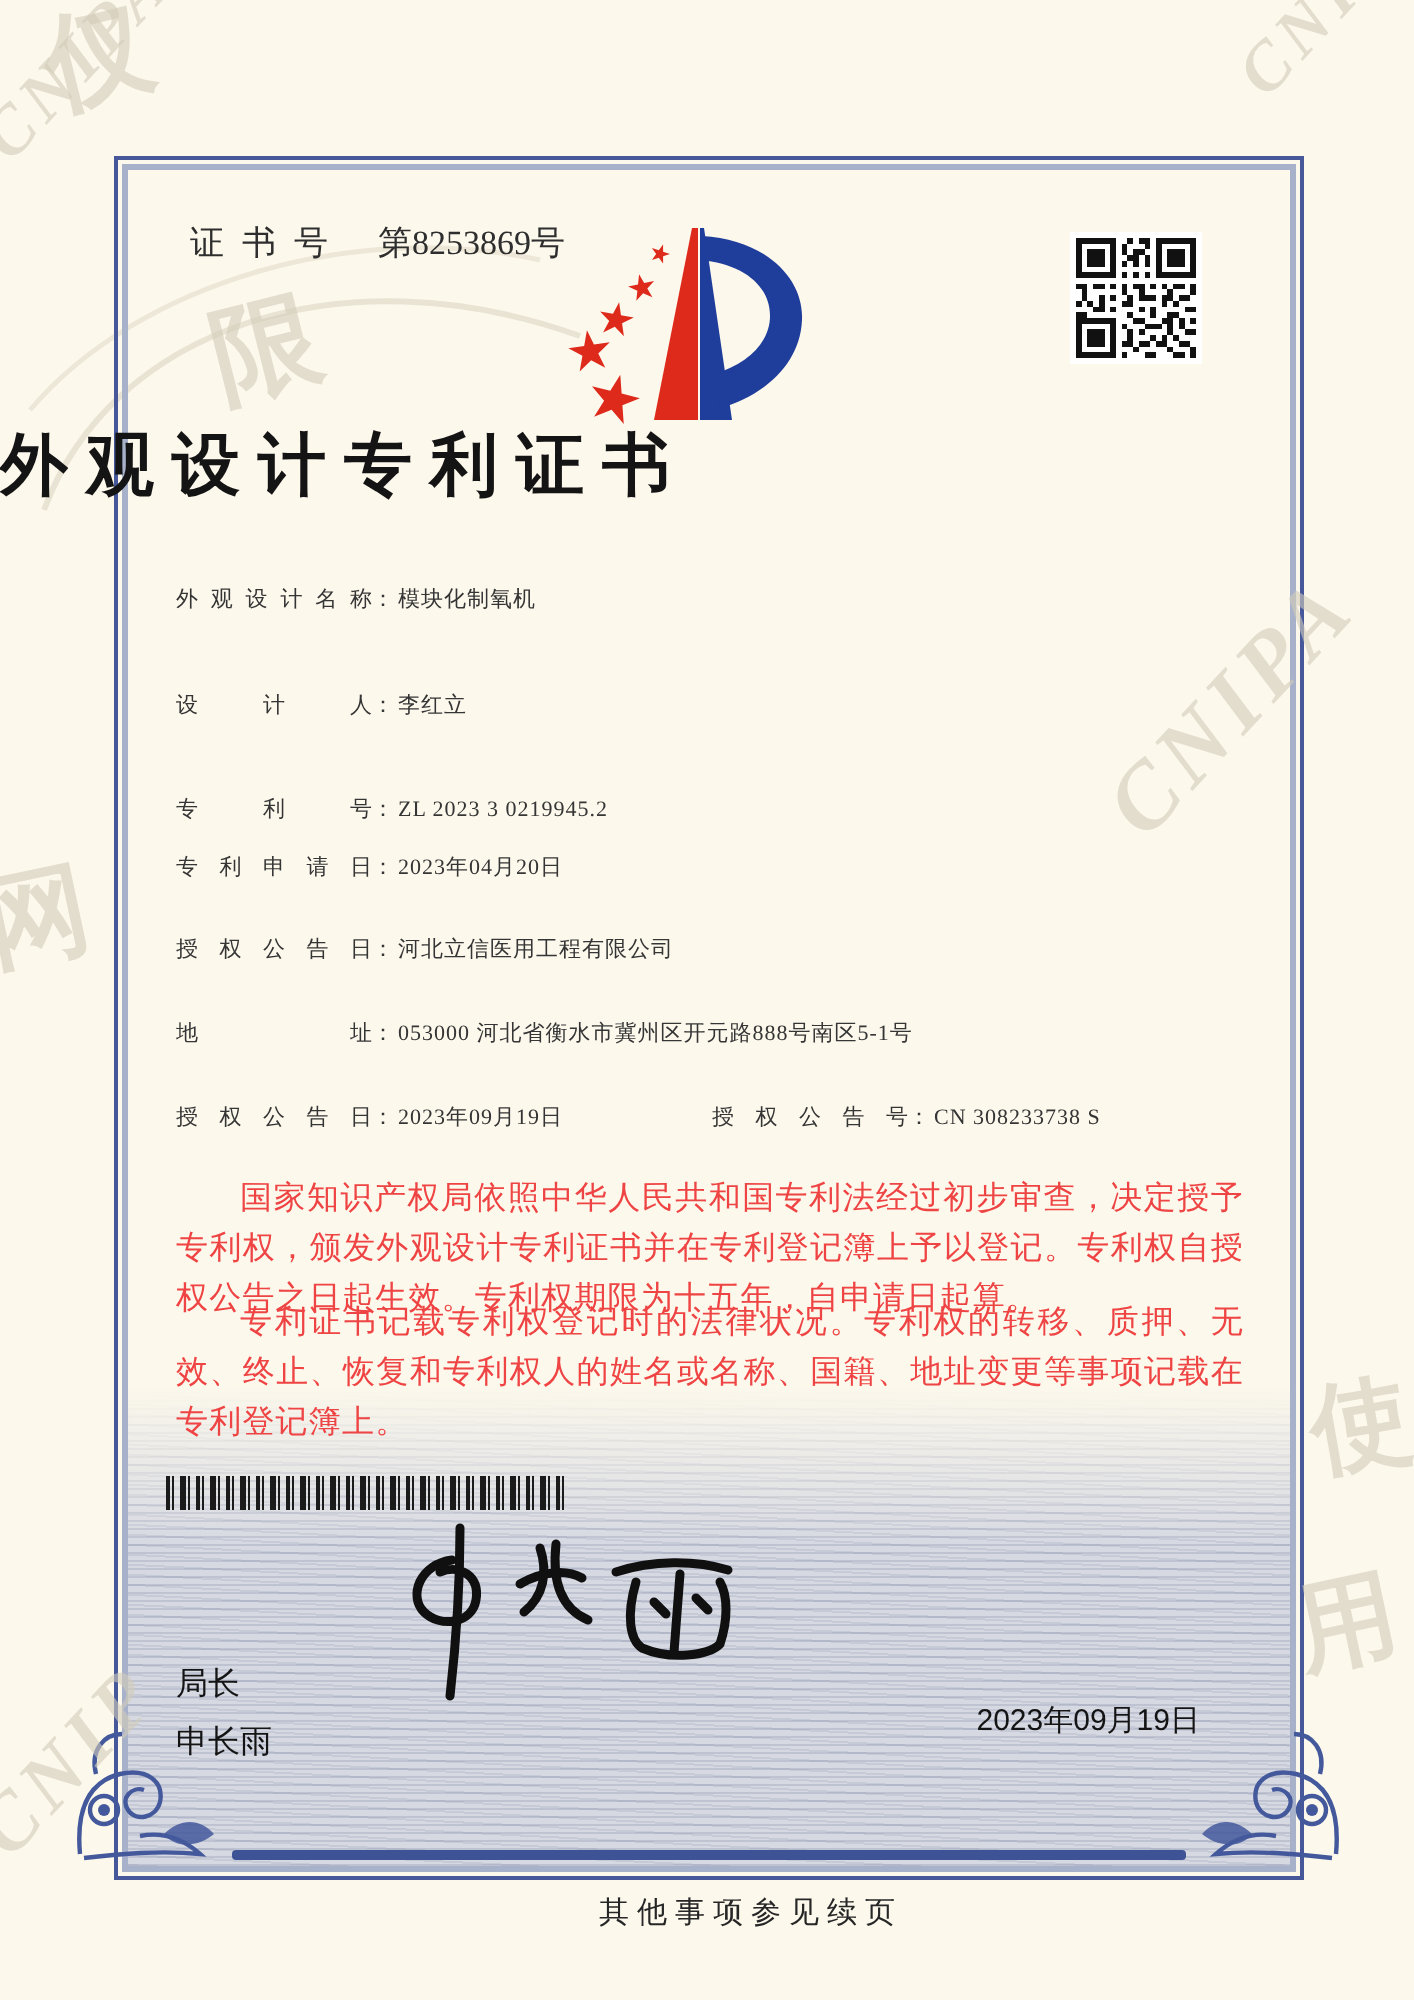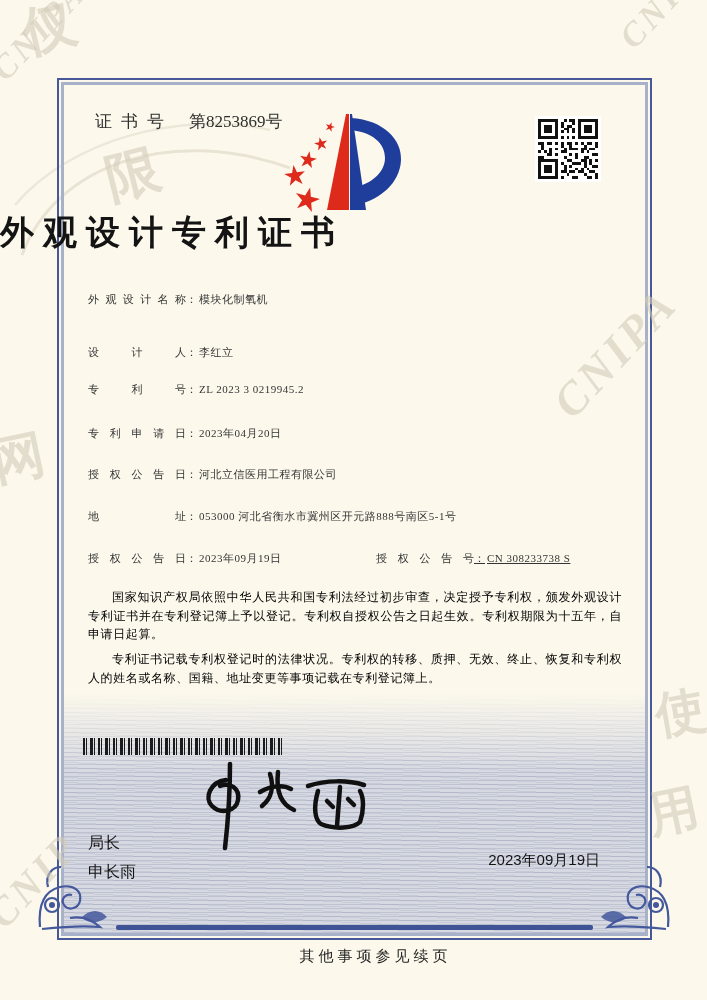--- a/index.html
+++ b/index.html
@@ -51,25 +51,25 @@
 
   .title {
     position: absolute; left: 0; right: 0; top: 210px; 
     font-size: 34px; font-weight: 700; letter-spacing: 9px; color: #141414;
   }
 
   .frow { position: absolute; left: 88px; right: 60px; height: 22px; font-size: 11px; color: #353535; }
   .flabel { display: inline-block; width: 98px; text-align: justify; text-align-last: justify; vertical-align: baseline; }
   .colon { margin: 0 2px 0 0; }
   .fval { letter-spacing: .5px; }
-  .gpair2 { position: absolute; left: 288px; top: 0; text-decoration: underline; }
+  .gpair2 { position: absolute; left: 268px; top: 0; }
 
   .para {
-    position: absolute; left: 88px; width: 534px; font-size: 12px; line-height: 1.55;
-    text-indent: 2em; text-align: justify; color: #000000; letter-spacing: .6px;
+    position: absolute; left: 88px; width: 534px; font-size: 16px; line-height: 1.55;
+    text-indent: 2em; text-align: justify; color: #ef4444; letter-spacing: .6px;
   }
 
   .barcode {
     position: absolute; left: 83px; top: 738px; width: 200px; height: 17px;
     background: repeating-linear-gradient(90deg,
       #1b1b1b 0 2px, transparent 2px 3px,
       #1b1b1b 3px 4px, transparent 4px 7px,
       #1b1b1b 7px 10px, transparent 10px 11px,
       #1b1b1b 11px 12px, transparent 12px 15px);
   }
@@ -177,21 +177,21 @@
     </svg>
 
     <h1 class="title">外观设计专利证书</h1>
 
     <div class="frow" style="top:292px">
       <span class="flabel">外观设计名称</span><span class="colon">：</span><span class="fval">模块化制氧机</span>
     </div>
     <div class="frow" style="top:345px">
       <span class="flabel">设计人</span><span class="colon">：</span><span class="fval">李红立</span>
     </div>
-    <div class="frow" style="top:382px">
+    <div class="frow" style="top:397px">
       <span class="flabel">专利号</span><span class="colon">：</span><span class="fval">ZL 2023 3 0219945.2</span>
     </div>
     <div class="frow" style="top:426px">
       <span class="flabel">专利申请日</span><span class="colon">：</span><span class="fval">2023年04月20日</span>
     </div>
     <div class="frow" style="top:467px">
       <span class="flabel">授权公告日</span><span class="colon">：</span><span class="fval">河北立信医用工程有限公司</span>
     </div>
     <div class="frow" style="top:509px">
       <span class="flabel">地址</span><span class="colon">：</span><span class="fval">053000 河北省衡水市冀州区开元路888号南区5-1号</span>

